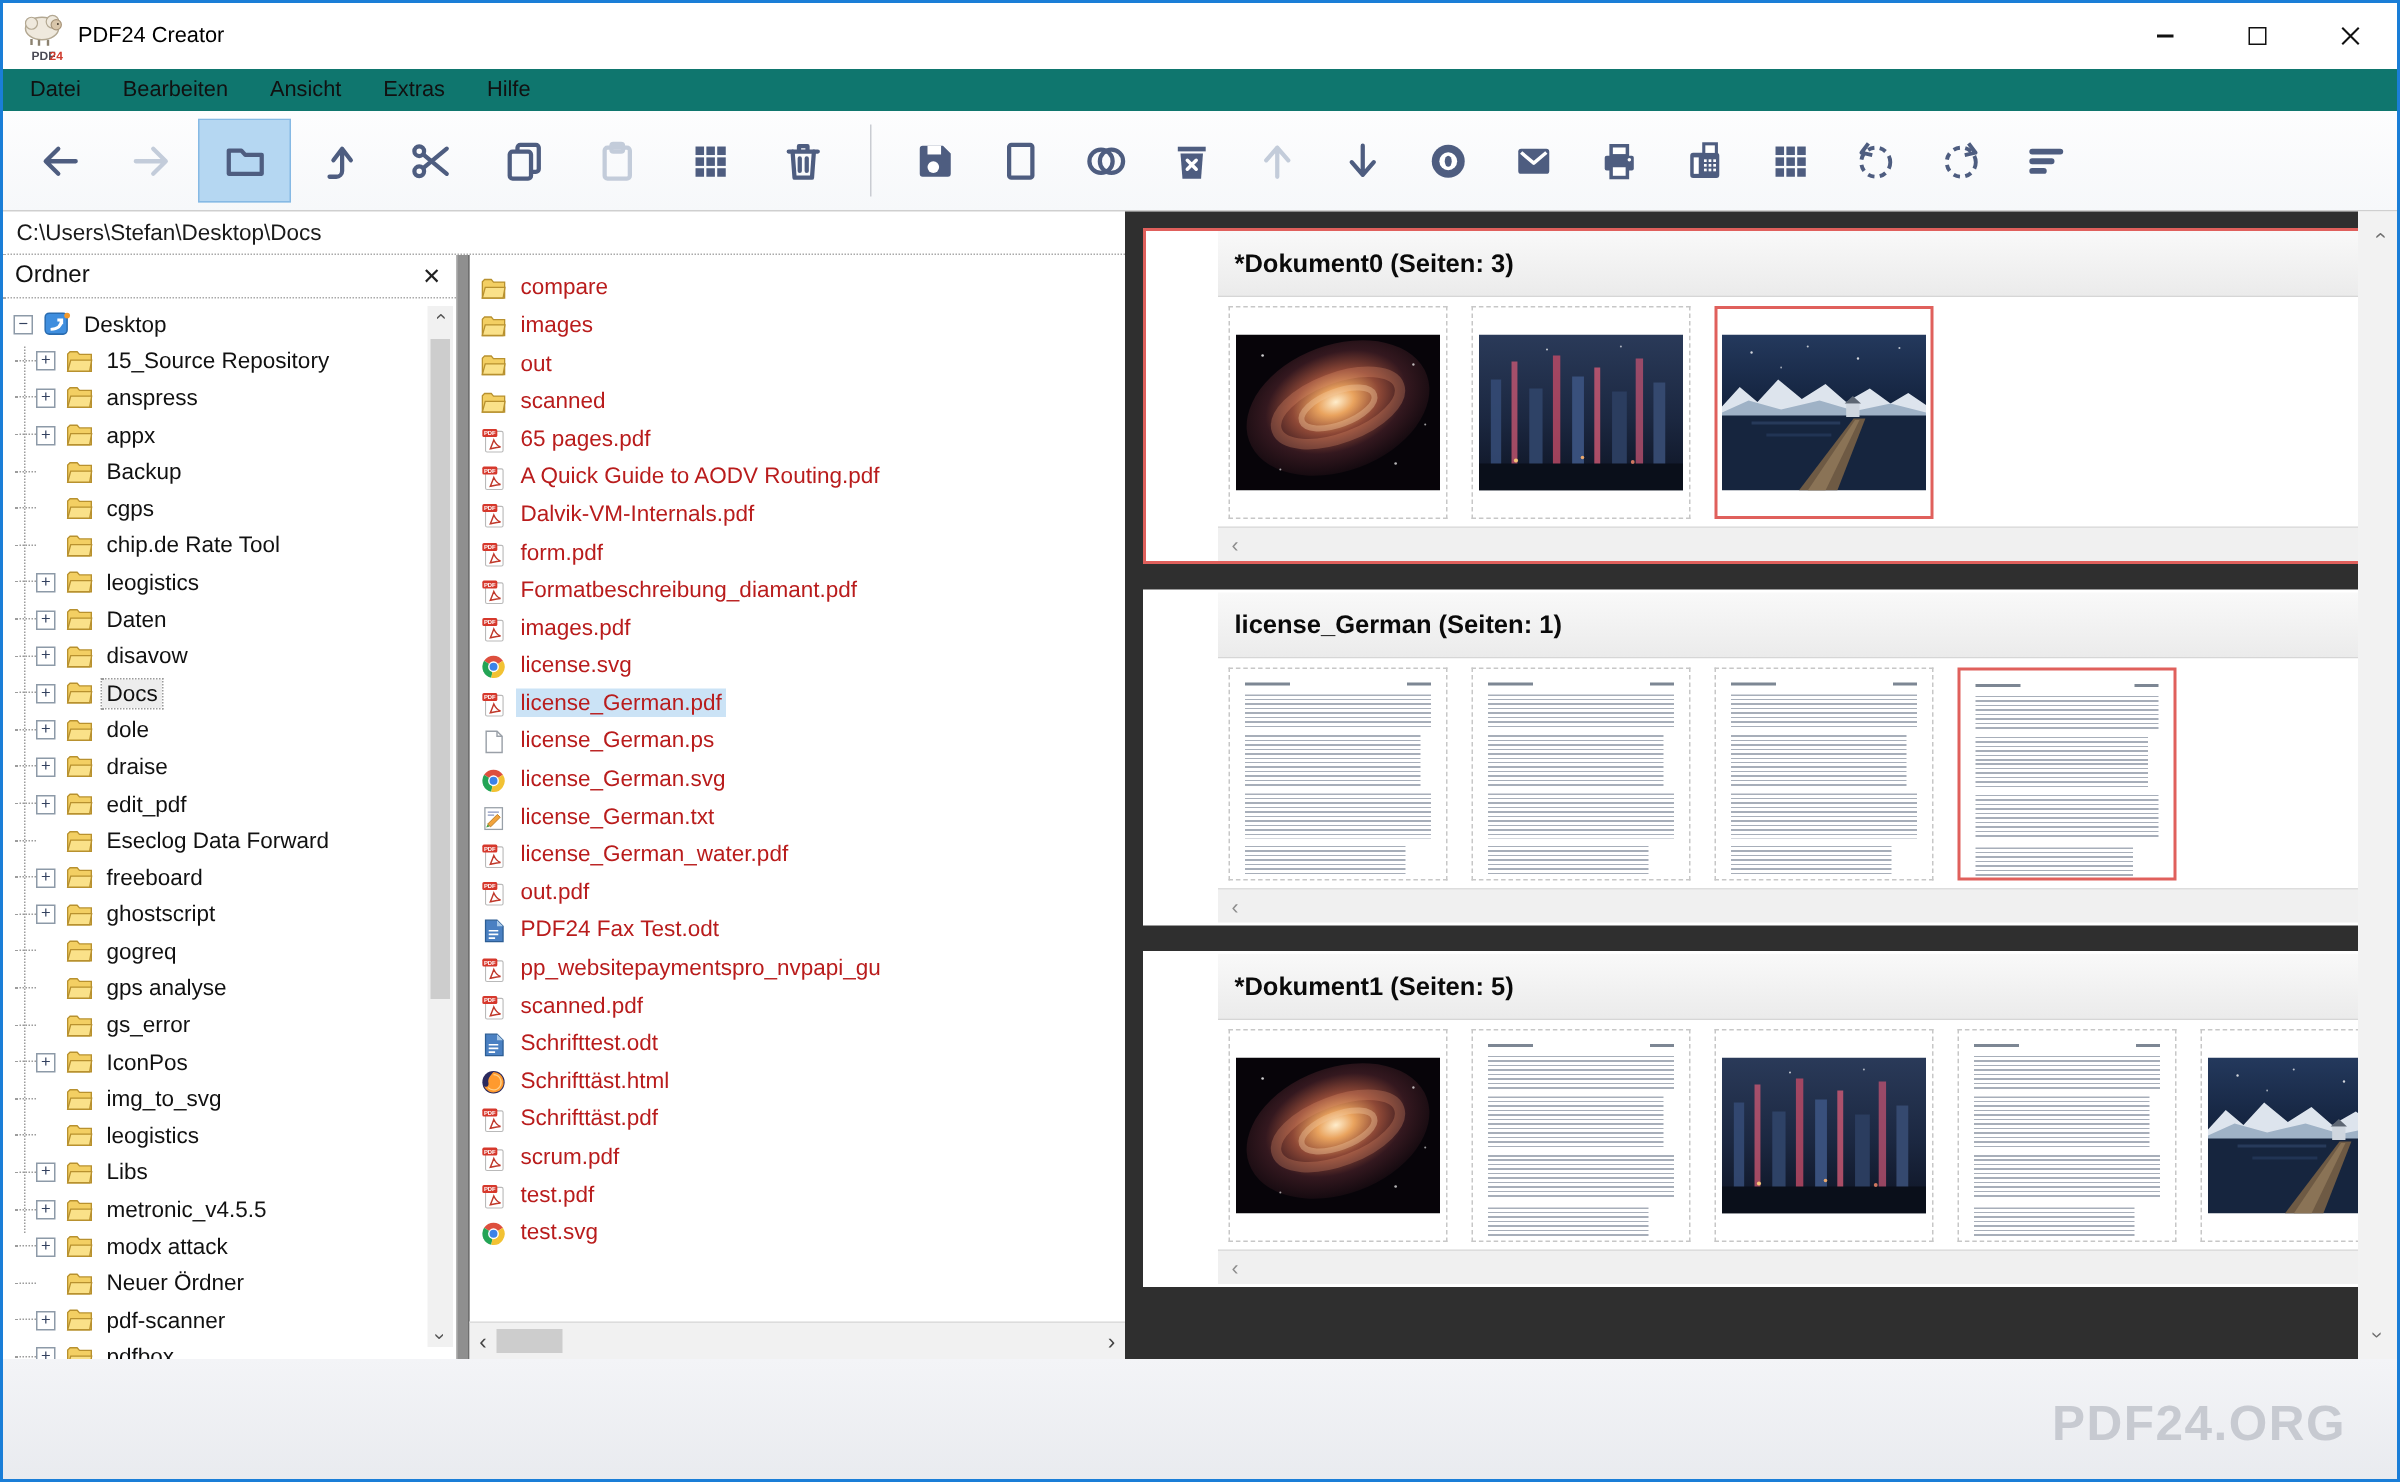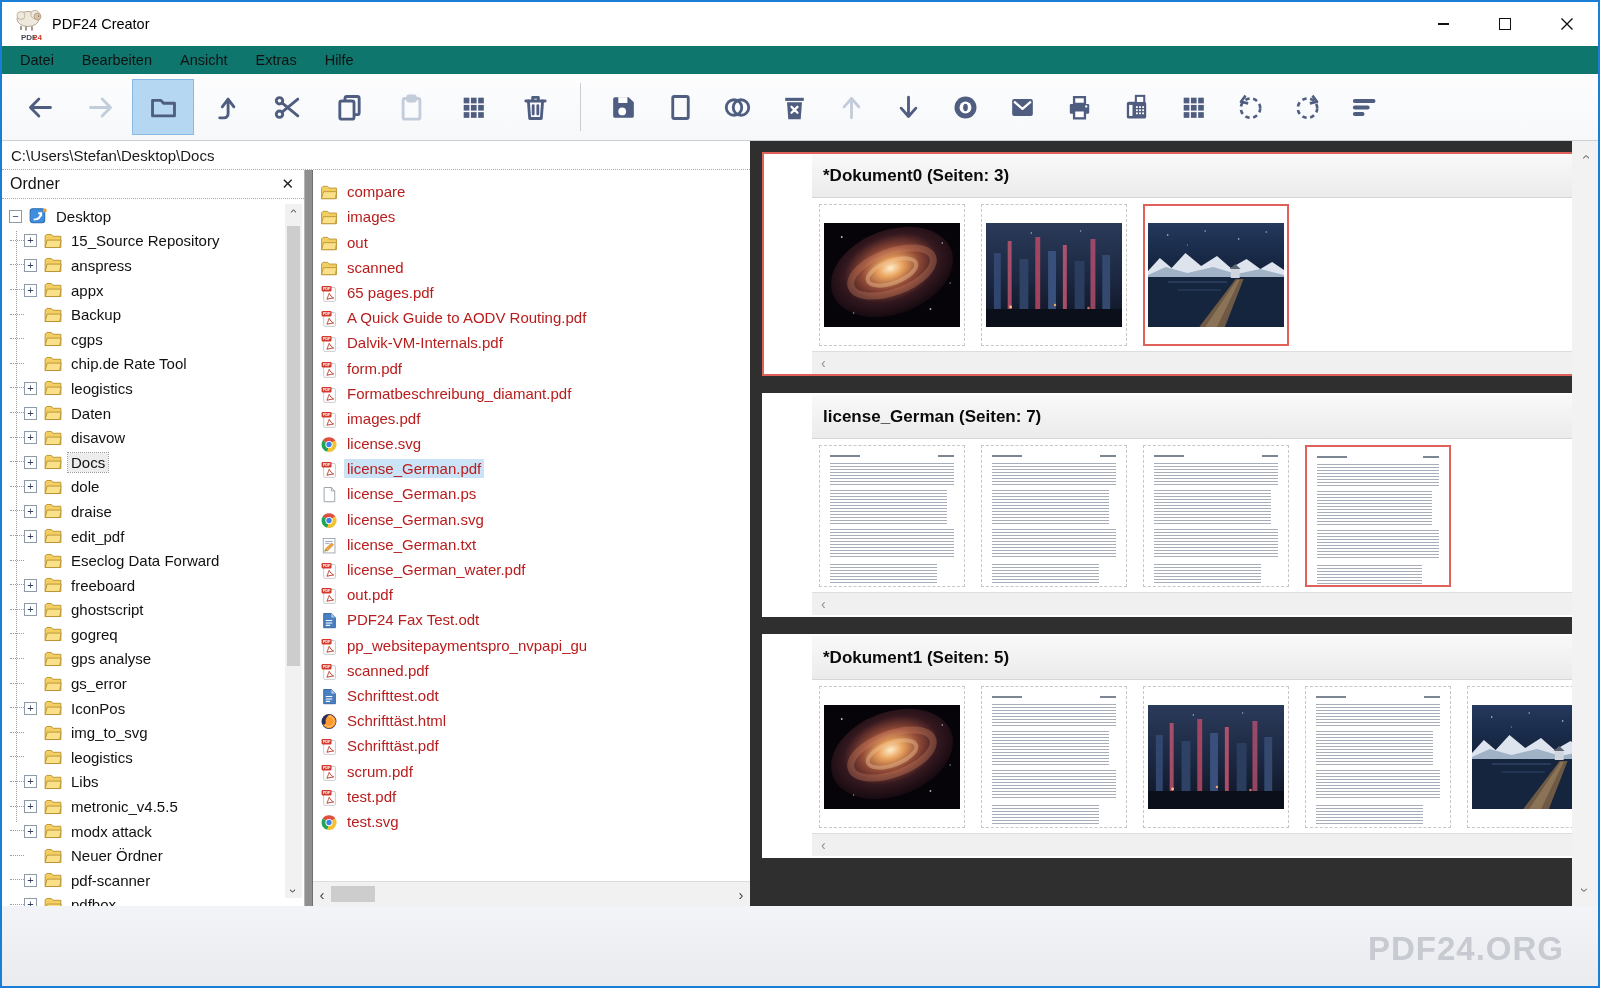--- a/index.html
+++ b/index.html
@@ -1052,21 +1052,21 @@
               </svg>
             </div>
           </div>
           <div class="docscroll">
             <span class="chev">‹</span>
             <span class="chev">›</span>
           </div>
         </section>
         <section class="doc">
           <div class="dochead">
-            <span class="doctitle">license_German (Seiten: 7)</span>
+            <span class="doctitle">license_German (Seiten: 1)</span>
             <div class="hicons">
               <div class="hicon">
                 <svg class="" viewBox="0 0 24 24" xmlns="http://www.w3.org/2000/svg">
                   <rect x="4" y="4" width="17" height="17" rx="1.5" fill="#fff" stroke="#33415f" stroke-width="1.9"></rect>
                   <rect x="8.5" y="4.8" width="8" height="5" fill="#fff" stroke="#33415f" stroke-width="1.7"></rect>
                   <rect x="16" y="5.6" width="2.2" height="3.4" fill="#33415f"></rect>
                   <rect x="7.5" y="13.5" width="10" height="7" fill="#fff" stroke="#33415f" stroke-width="1.7"></rect>
                 </svg>
               </div>
               <div class="hicon">

